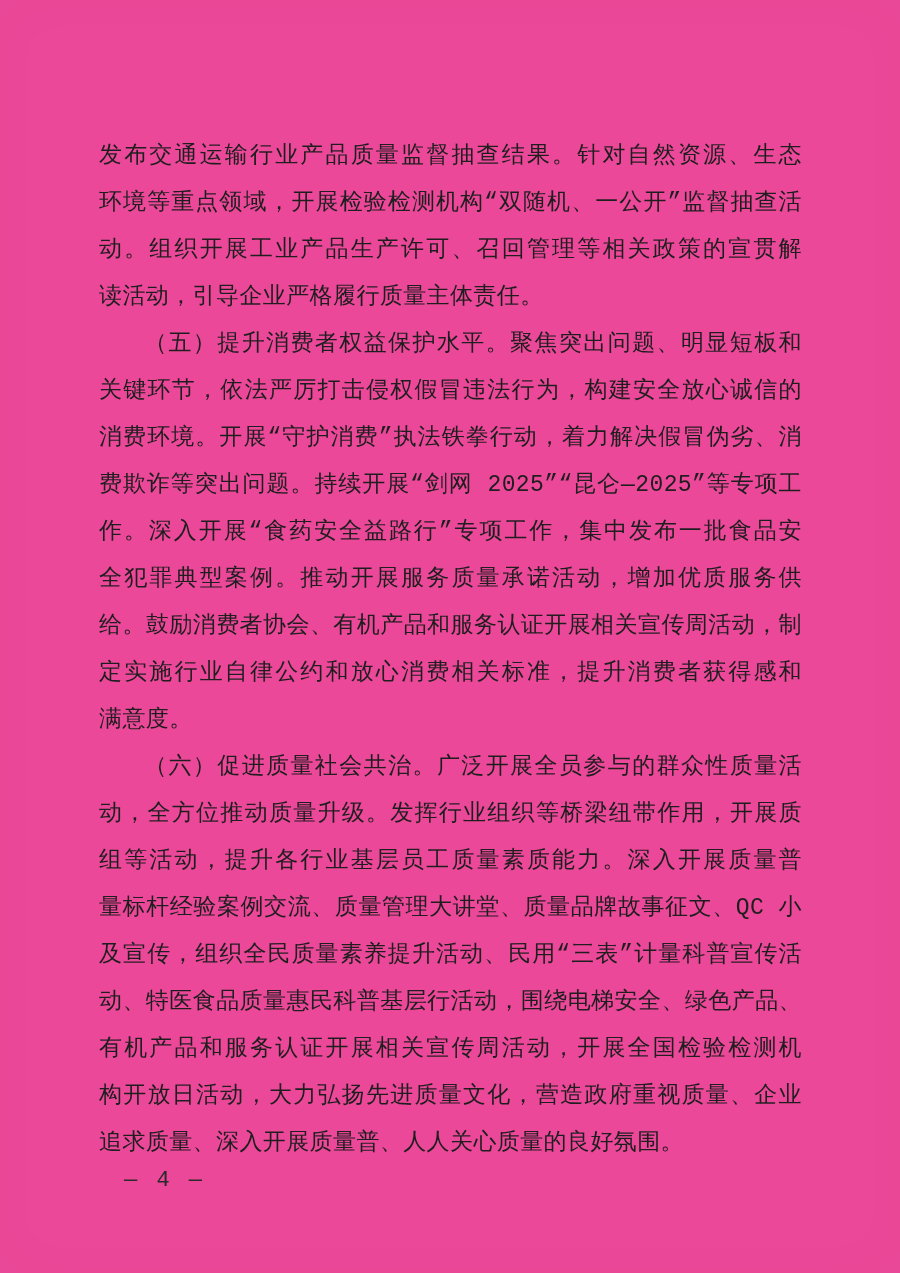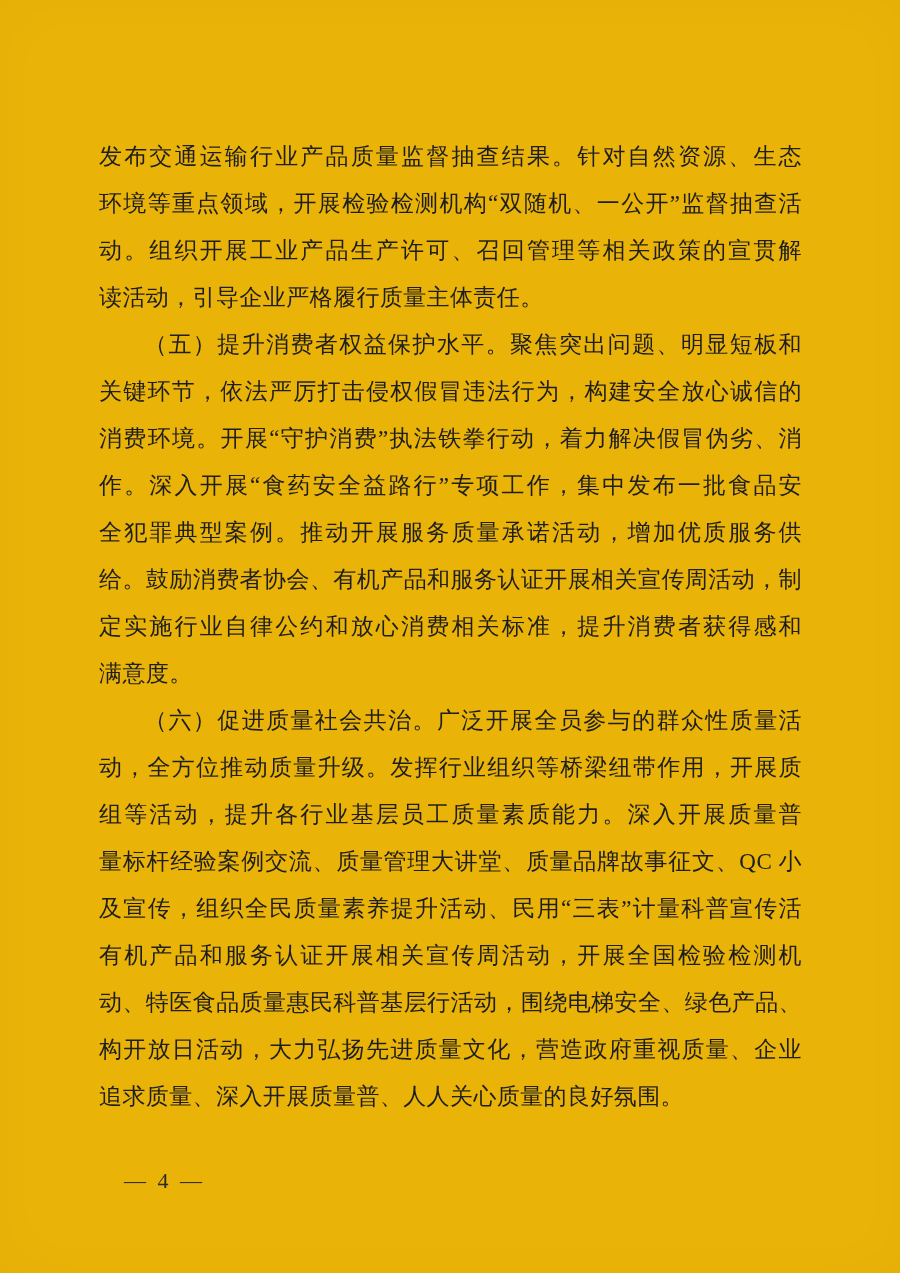--- a/index.html
+++ b/index.html
@@ -4,23 +4,23 @@
 <style>
   html, body {
     margin: 0;
     padding: 0;
     background: #ffffff;
   }
   .page {
     position: relative;
     width: 900px;
     height: 1273px;
-    background: #eab308;
+    background: #ec4899;
     overflow: hidden;
-    font-family: Liberation Serif, serif;
+    font-family: Liberation Mono, monospace;
     color: #1e1e1e;
   }
   
   .page::after {
     content: "";
     position: absolute;
     inset: 0;
     pointer-events: none;
     box-shadow: inset 0 0 60px rgba(0,0,0,0.02);
   }
@@ -69,32 +69,33 @@
       <div class="paragraph">
         <div class="text-line">发布交通运输行业产品质量监督抽查结果。针对自然资源、生态</div>
         <div class="text-line">环境等重点领域，开展检验检测机构“双随机、一公开”监督抽查活</div>
         <div class="text-line">动。组织开展工业产品生产许可、召回管理等相关政策的宣贯解</div>
         <div class="text-line para-end">读活动，引导企业严格履行质量主体责任。</div>
       </div>
       <div class="paragraph">
         <div class="text-line first-indent">（五）提升消费者权益保护水平。聚焦突出问题、明显短板和</div>
         <div class="text-line">关键环节，依法严厉打击侵权假冒违法行为，构建安全放心诚信的</div>
         <div class="text-line">消费环境。开展“守护消费”执法铁拳行动，着力解决假冒伪劣、消</div>
+        <div class="text-line">费欺诈等突出问题。持续开展“剑网 2025”“昆仑—2025”等专项工</div>
         <div class="text-line">作。深入开展“食药安全益路行”专项工作，集中发布一批食品安</div>
         <div class="text-line">全犯罪典型案例。推动开展服务质量承诺活动，增加优质服务供</div>
         <div class="text-line">给。鼓励消费者协会、有机产品和服务认证开展相关宣传周活动，制</div>
         <div class="text-line">定实施行业自律公约和放心消费相关标准，提升消费者获得感和</div>
         <div class="text-line para-end">满意度。</div>
       </div>
       <div class="paragraph">
         <div class="text-line first-indent">（六）促进质量社会共治。广泛开展全员参与的群众性质量活</div>
         <div class="text-line">动，全方位推动质量升级。发挥行业组织等桥梁纽带作用，开展质</div>
         <div class="text-line">组等活动，提升各行业基层员工质量素质能力。深入开展质量普</div>
         <div class="text-line">量标杆经验案例交流、质量管理大讲堂、质量品牌故事征文、QC 小</div>
         <div class="text-line">及宣传，组织全民质量素养提升活动、民用“三表”计量科普宣传活</div>
+        <div class="text-line">动、特医食品质量惠民科普基层行活动，围绕电梯安全、绿色产品、</div>
         <div class="text-line">有机产品和服务认证开展相关宣传周活动，开展全国检验检测机</div>
-        <div class="text-line">动、特医食品质量惠民科普基层行活动，围绕电梯安全、绿色产品、</div>
         <div class="text-line">构开放日活动，大力弘扬先进质量文化，营造政府重视质量、企业</div>
         <div class="text-line para-end">追求质量、深入开展质量普、人人关心质量的良好氛围。</div>
       </div>
     </div>
   <div class="page-footer">— 4 —</div>
 </div>
 
 </body></html>

